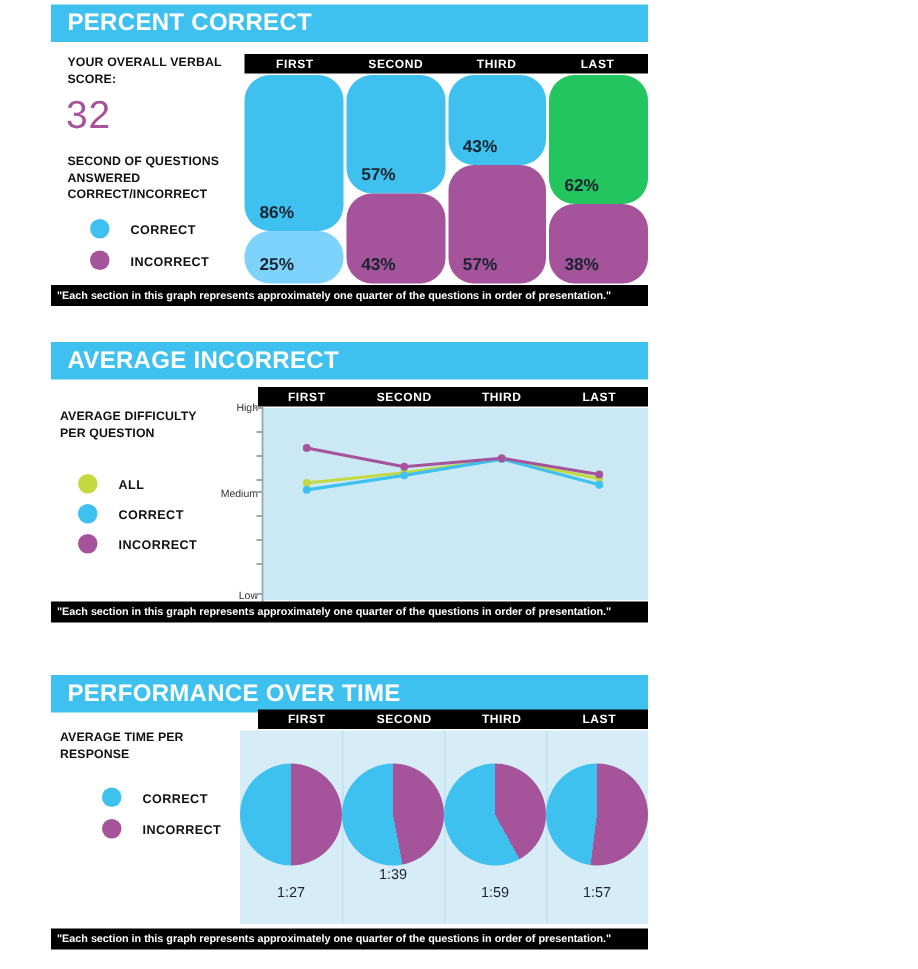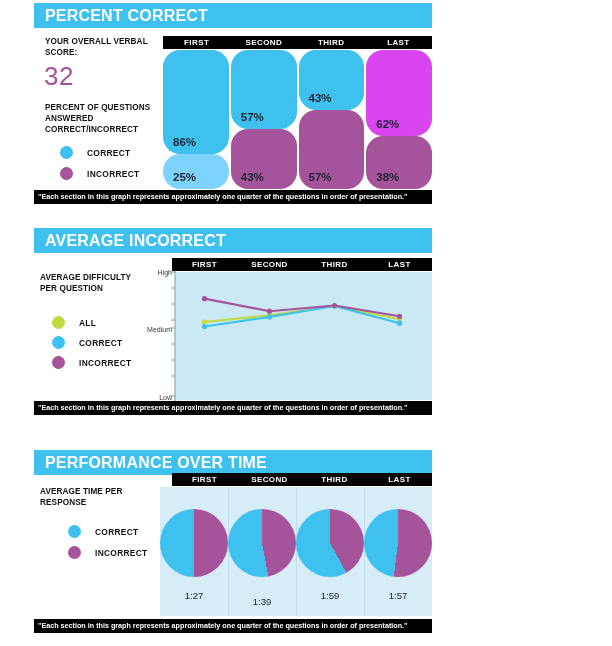--- a/index.html
+++ b/index.html
@@ -101,21 +101,21 @@
   <div class="section" style="top:3px;height:208px;">
 
     <div class="sec-header">
       <div class="title">PERCENT CORRECT</div>
     </div>
 
     <div class="lbl" style="left:25px;top:33px;width:120px;">YOUR OVERALL VERBAL SCORE:</div>
 
     <div class="score" style="left:24px;top:58px;">32</div>
 
-    <div class="lbl" style="left:25px;top:99px;width:118px;">PERCENT OF QUESTIONS ANSWERED CORRECT/INCORRECT</div>
+    <div class="lbl" style="left:25px;top:99px;width:118px;">SECOND OF QUESTIONS ANSWERED CORRECT/INCORRECT</div>
 
     <div class="legend-row" style="left:40px;top:143px;">
       <span class="legend-dot" style="background:#3ec1ef;"></span>
       <span class="legend-txt">CORRECT</span>
     </div>
     <div class="legend-row" style="left:40px;top:164px;">
       <span class="legend-dot" style="background:#a5539a;"></span>
       <span class="legend-txt">INCORRECT</span>
     </div>
 
@@ -145,21 +145,21 @@
         </div>
         <div class="barcol">
           <div class="seg correct" style="height: 43%; background: rgb(62, 193, 239);">
             <span class="v">43%</span>
           </div>
           <div class="seg incorrect" style="height: 57%; background: rgb(165, 83, 154);">
             <span class="v">57%</span>
           </div>
         </div>
         <div class="barcol">
-          <div class="seg correct" style="height: 62%; background: #d946ef; padding-left: 32px;">
+          <div class="seg correct" style="height: 62%; background: #22c55e; padding-left: 32px;">
             <span class="v">62%</span>
           </div>
           <div class="seg incorrect" style="height: 38%; background: rgb(165, 83, 154);">
             <span class="v">38%</span>
           </div>
         </div>
       </div>
 
     <div class="sec-footer" style="top:187px;">"Each section in this graph represents approximately one quarter of the questions in order of presentation."</div>
   </div>
@@ -257,21 +257,21 @@
     </div>
 
     <div class="piearea" id="pie-area" style="left:140px;top:37px;width:272px;height:129px;">
         <div class="piecell" style="left: 0px; width: 68px;">
           <div class="pie" style="width: 68px; height: 68px; left: 0px; top: 22px; background: conic-gradient(rgb(165, 83, 154) 0deg, rgb(165, 83, 154) 180deg, rgb(62, 193, 239) 180deg, rgb(62, 193, 239) 360deg);"></div>
           <div class="pietime" style="top: 103px;">1:27</div>
         </div>
         <div class="piecell" style="left: 68px; width: 68px;">
           <div class="sep"></div>
           <div class="pie" style="width: 68px; height: 68px; left: 0px; top: 22px; background: conic-gradient(rgb(165, 83, 154) 0deg, rgb(165, 83, 154) 169.2deg, rgb(62, 193, 239) 169.2deg, rgb(62, 193, 239) 360deg);"></div>
-          <div class="pietime" style="top: 109px;">1:39</div>
+          <div class="pietime" style="top: 91px;">1:39</div>
         </div>
         <div class="piecell" style="left: 136px; width: 68px;">
           <div class="sep"></div>
           <div class="pie" style="width: 68px; height: 68px; left: 0px; top: 22px; background: conic-gradient(rgb(165, 83, 154) 0deg, rgb(165, 83, 154) 151.2deg, rgb(62, 193, 239) 151.2deg, rgb(62, 193, 239) 360deg);"></div>
           <div class="pietime" style="top: 103px;">1:59</div>
         </div>
         <div class="piecell" style="left: 204px; width: 68px;">
           <div class="sep"></div>
           <div class="pie" style="width: 68px; height: 68px; left: 0px; top: 22px; background: conic-gradient(rgb(165, 83, 154) 0deg, rgb(165, 83, 154) 187.2deg, rgb(62, 193, 239) 187.2deg, rgb(62, 193, 239) 360deg);"></div>
           <div class="pietime" style="top: 103px;">1:57</div>

